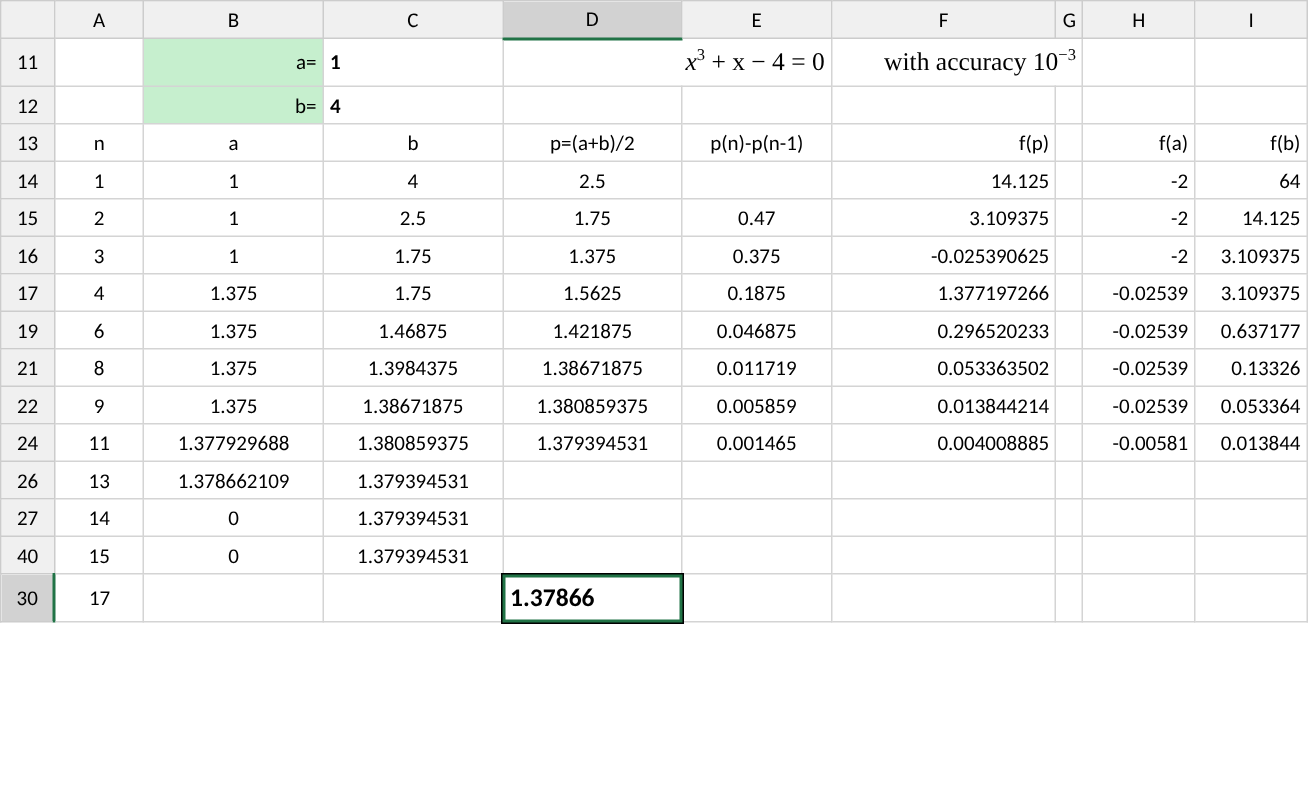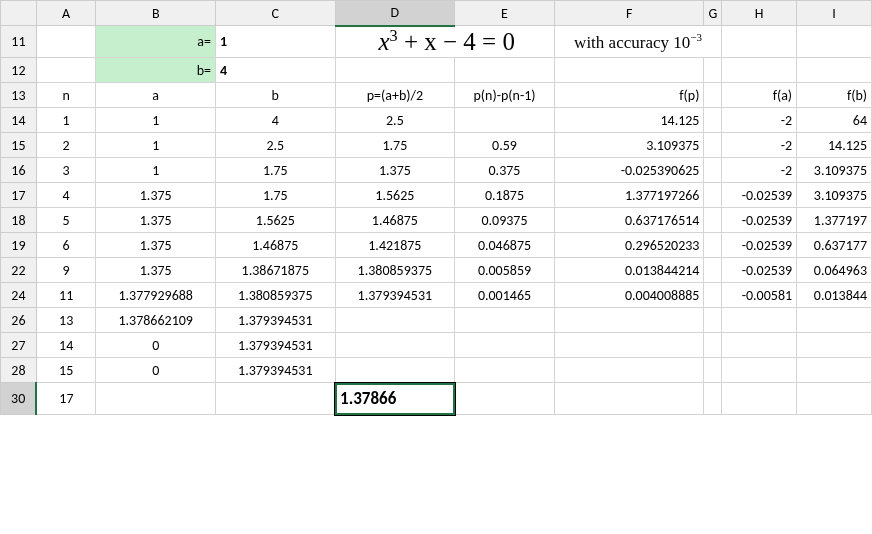--- a/index.html
+++ b/index.html
@@ -49,29 +49,29 @@
     border-right: 2px solid #217346;
   }
   .cell-sel-B {
     background: #c6efce;
   }
   .right { text-align: right; }
   .left { text-align: left; }
   .bold { font-weight: bold; }
   .formula-img {
     font-family: "Cambria Math", "Times New Roman", serif;
-    font-size: 25px;
-    text-align: center;
+    font-size: 17px;
+    text-align: right;
     padding-left: 8px;
   }
   .sup { font-size: 0.65em; vertical-align: super; }
   .accuracy {
     font-family: "Times New Roman", serif;
     font-size: 17px;
-    text-align: center;
+    text-align: right;
   }
   .result-box {
     border: 2px solid #000 !important;
     font-weight: bold;
     font-size: 17px;
   }
   .sel-cell {
     outline: 2px solid #217346;
     outline-offset: -2px;
   }
@@ -169,21 +169,21 @@
         <td></td>
         <td class="right">-2</td>
         <td class="right">64</td>
       </tr>
       <tr>
         <td class="rowhead">15</td>
         <td>2</td>
         <td>1</td>
         <td>2.5</td>
         <td>1.75</td>
-        <td>0.59</td>
+        <td>0.47</td>
         <td class="right">3.109375</td>
         <td></td>
         <td class="right">-2</td>
         <td class="right">14.125</td>
       </tr>
       <tr>
         <td class="rowhead">16</td>
         <td>3</td>
         <td>1</td>
         <td>1.75</td>
@@ -200,54 +200,54 @@
         <td>1.375</td>
         <td>1.75</td>
         <td>1.5625</td>
         <td>0.1875</td>
         <td class="right">1.377197266</td>
         <td></td>
         <td class="right">-0.02539</td>
         <td class="right">3.109375</td>
       </tr>
       <tr>
-        <td class="rowhead">18</td>
-        <td>5</td>
-        <td>1.375</td>
-        <td>1.5625</td>
-        <td>1.46875</td>
-        <td>0.09375</td>
-        <td class="right">0.637176514</td>
-        <td></td>
-        <td class="right">-0.02539</td>
-        <td class="right">1.377197</td>
-      </tr>
-      <tr>
         <td class="rowhead">19</td>
         <td>6</td>
         <td>1.375</td>
         <td>1.46875</td>
         <td>1.421875</td>
         <td>0.046875</td>
         <td class="right">0.296520233</td>
         <td></td>
         <td class="right">-0.02539</td>
         <td class="right">0.637177</td>
       </tr>
       <tr>
+        <td class="rowhead">21</td>
+        <td>8</td>
+        <td>1.375</td>
+        <td>1.3984375</td>
+        <td>1.38671875</td>
+        <td>0.011719</td>
+        <td class="right">0.053363502</td>
+        <td></td>
+        <td class="right">-0.02539</td>
+        <td class="right">0.13326</td>
+      </tr>
+      <tr>
         <td class="rowhead">22</td>
         <td>9</td>
         <td>1.375</td>
         <td>1.38671875</td>
         <td>1.380859375</td>
         <td>0.005859</td>
         <td class="right">0.013844214</td>
         <td></td>
         <td class="right">-0.02539</td>
-        <td class="right">0.064963</td>
+        <td class="right">0.053364</td>
       </tr>
       <tr>
         <td class="rowhead">24</td>
         <td>11</td>
         <td>1.377929688</td>
         <td>1.380859375</td>
         <td>1.379394531</td>
         <td>0.001465</td>
         <td class="right">0.004008885</td>
         <td></td>
@@ -272,21 +272,21 @@
         <td>0</td>
         <td>1.379394531</td>
         <td></td>
         <td></td>
         <td class="right"></td>
         <td></td>
         <td class="right"></td>
         <td class="right"></td>
       </tr>
       <tr>
-        <td class="rowhead">28</td>
+        <td class="rowhead">40</td>
         <td>15</td>
         <td>0</td>
         <td>1.379394531</td>
         <td></td>
         <td></td>
         <td class="right"></td>
         <td></td>
         <td class="right"></td>
         <td class="right"></td>
       </tr>

